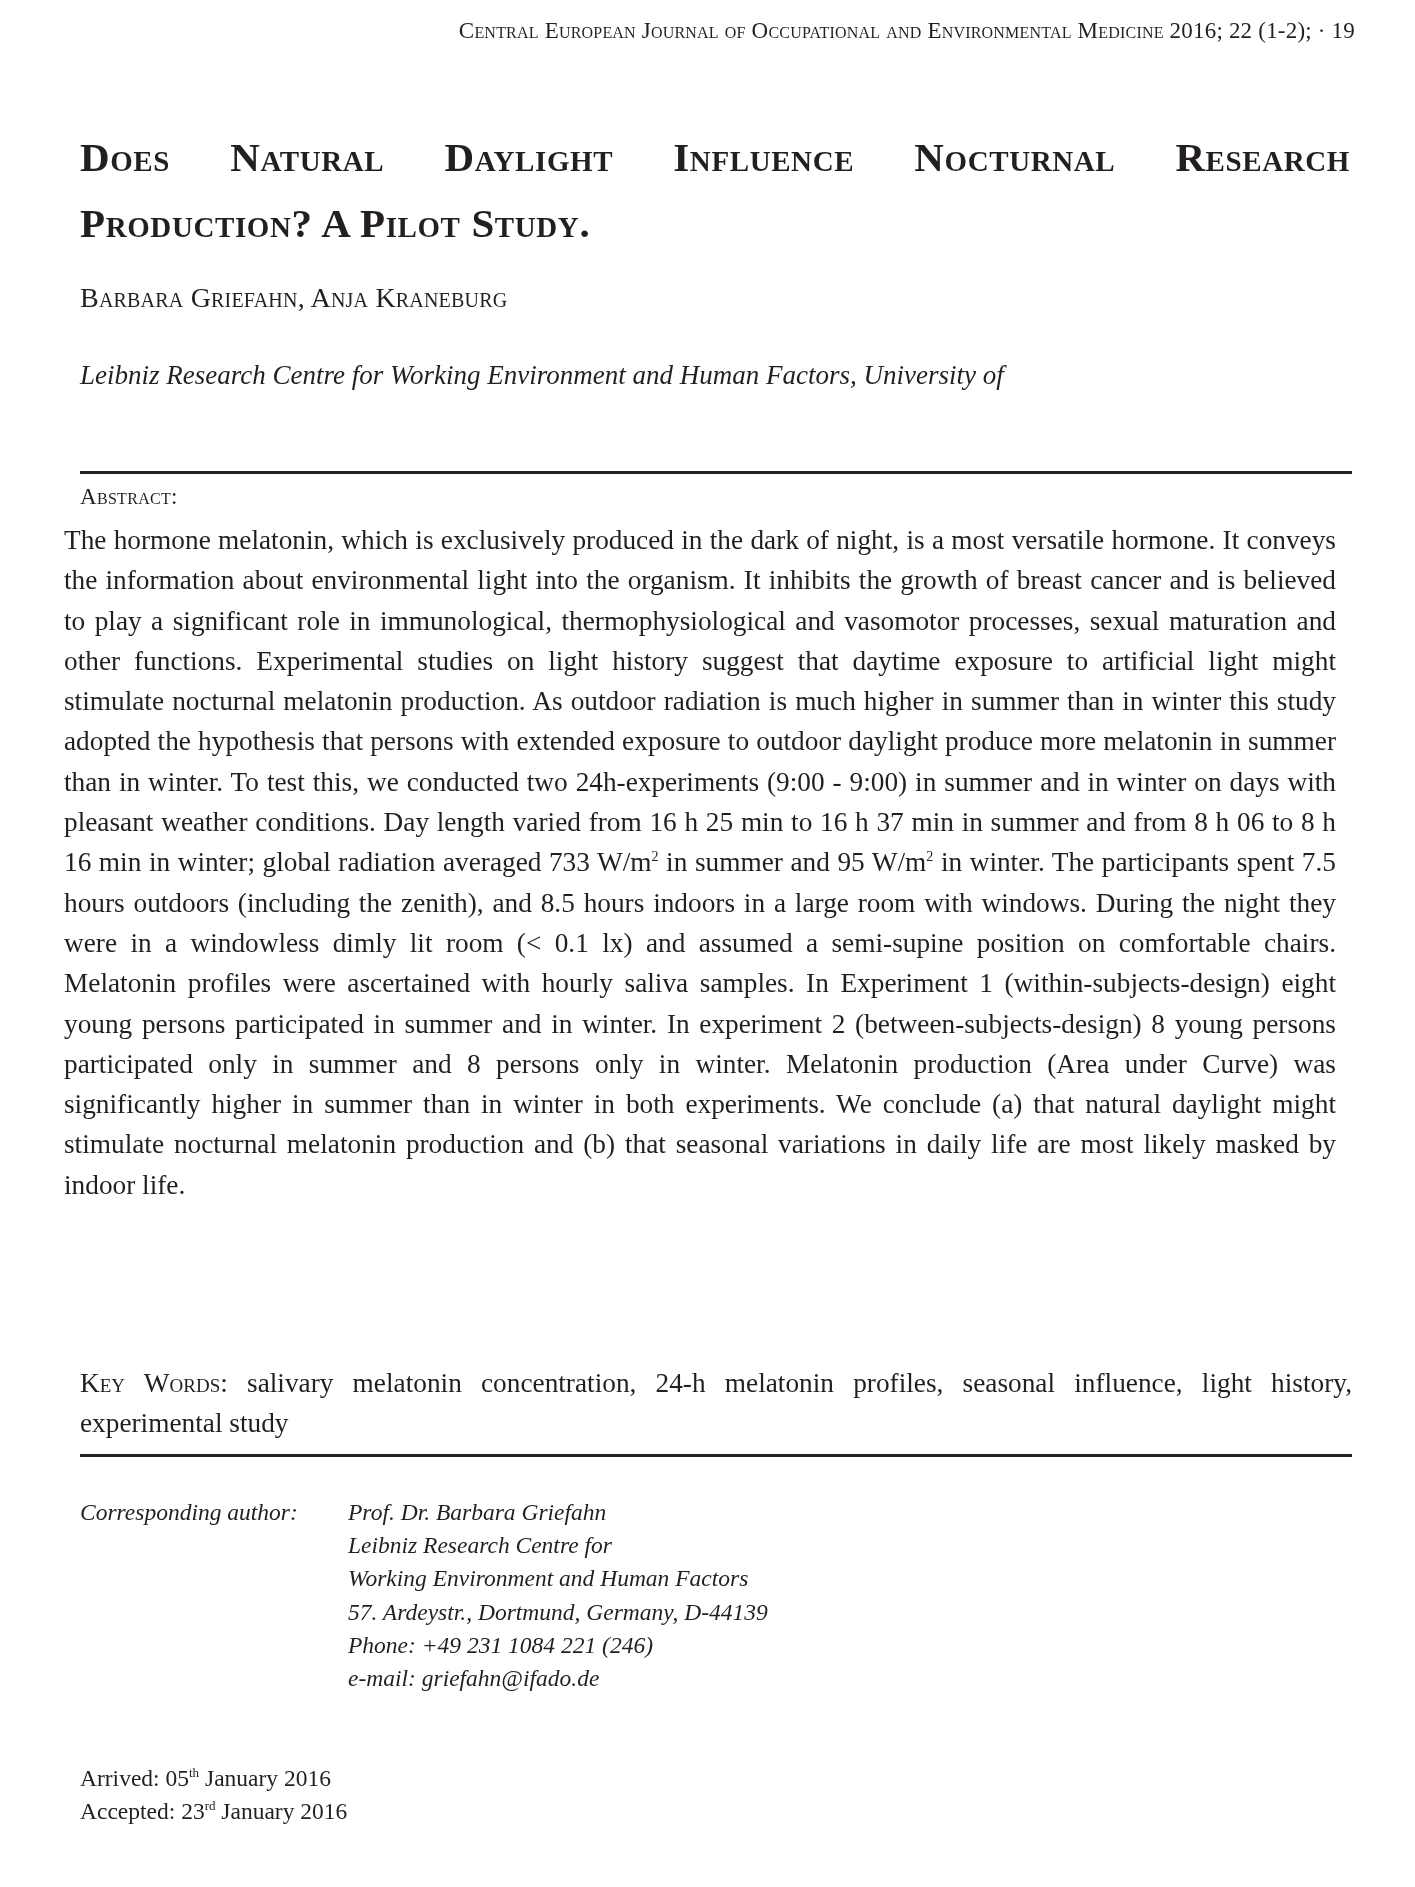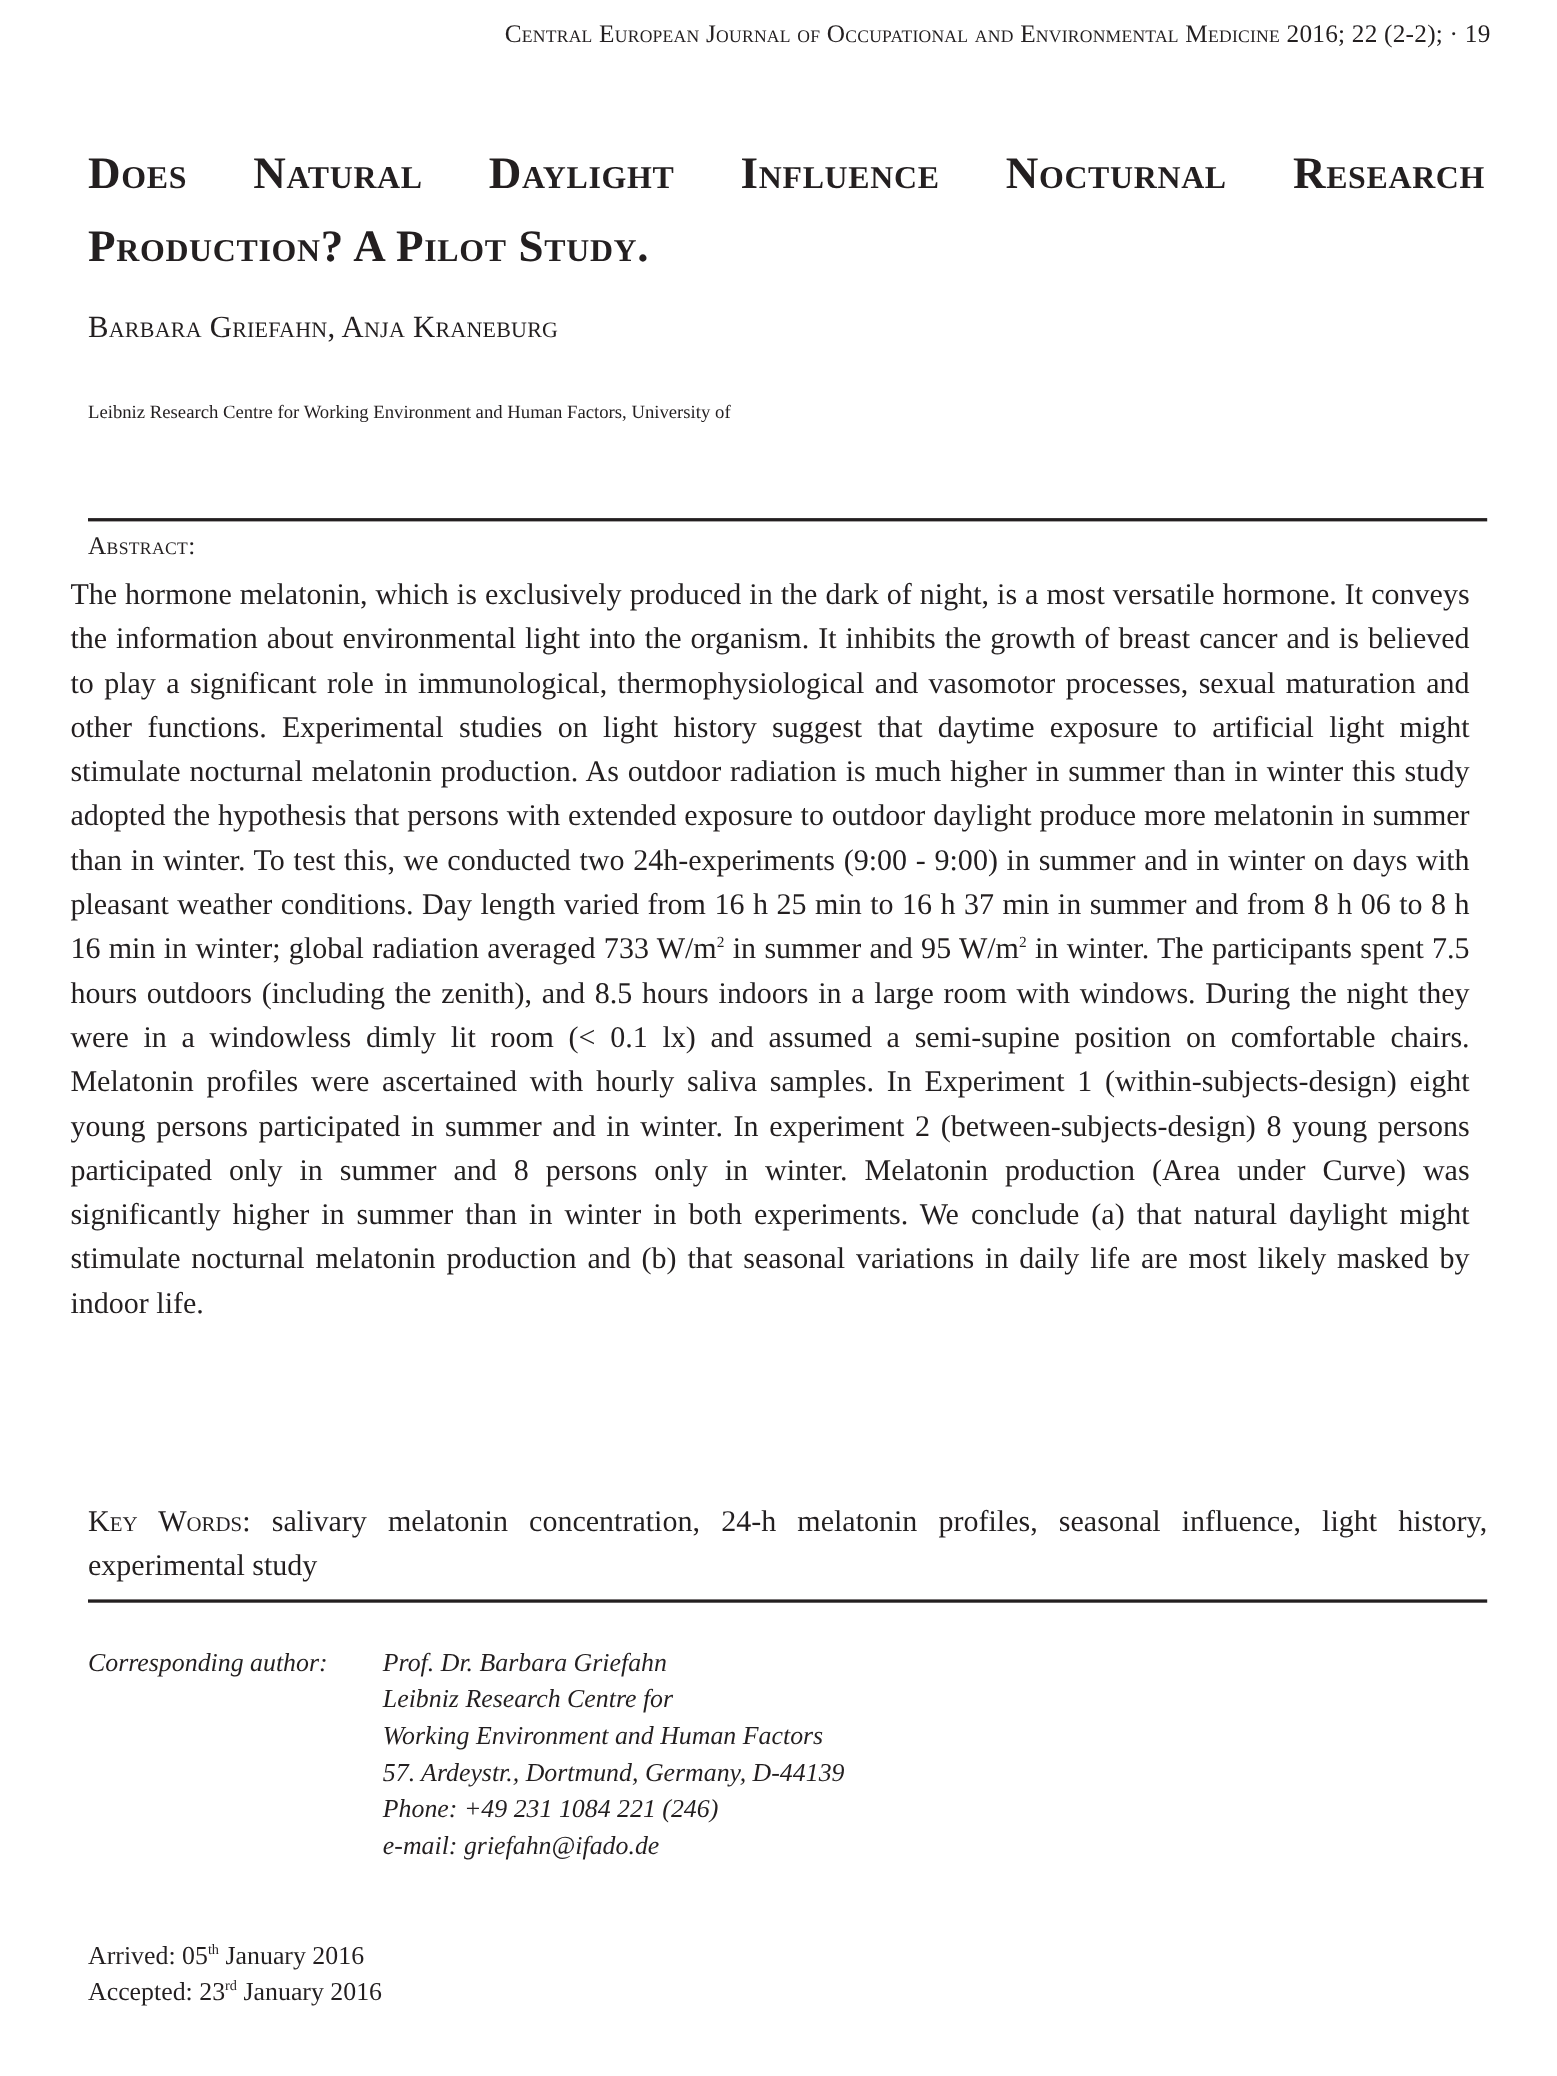--- a/index.html
+++ b/index.html
@@ -44,22 +44,23 @@
       left: 80px;
       font-size: 28px;
       font-variant: small-caps;
       letter-spacing: 0.2px;
     }
     .affiliation {
       position: absolute;
       top: 356px;
       left: 80px;
       width: 1200px;
-      font-size: 17px;
+      font-size: 27px;
       line-height: 38px;
+      font-style: italic;
     }
     .rule {
       position: absolute;
       left: 80px;
       width: 1272px;
       height: 3px;
       background: #231f20;
     }
     .rule.top { top: 471px; }
     .rule.bottom { top: 1454px; }
@@ -118,21 +119,21 @@
       top: 1762px;
       left: 80px;
       font-size: 23.5px;
       line-height: 33px;
     }
     .dates sup { font-size: 13px; vertical-align: 9px; line-height: 0; }
   </style>
 </head>
 <body>
 
-<div class="running-head">Central European Journal of Occupational and Environmental Medicine 2016; 22 (2-2); · 19</div>
+<div class="running-head">Central European Journal of Occupational and Environmental Medicine 2016; 22 (1-2); · 19</div>
 
 <h1 class="title">
   <span class="line1">Does Natural Daylight Influence Nocturnal Research</span>
   <span class="line2">Production? A Pilot Study.</span>
 </h1>
 
 <div class="authors">Barbara Griefahn, Anja Kraneburg</div>
 
 <div class="affiliation">
   <div>Leibniz Research Centre for Working Environment and Human Factors, University of</div>

